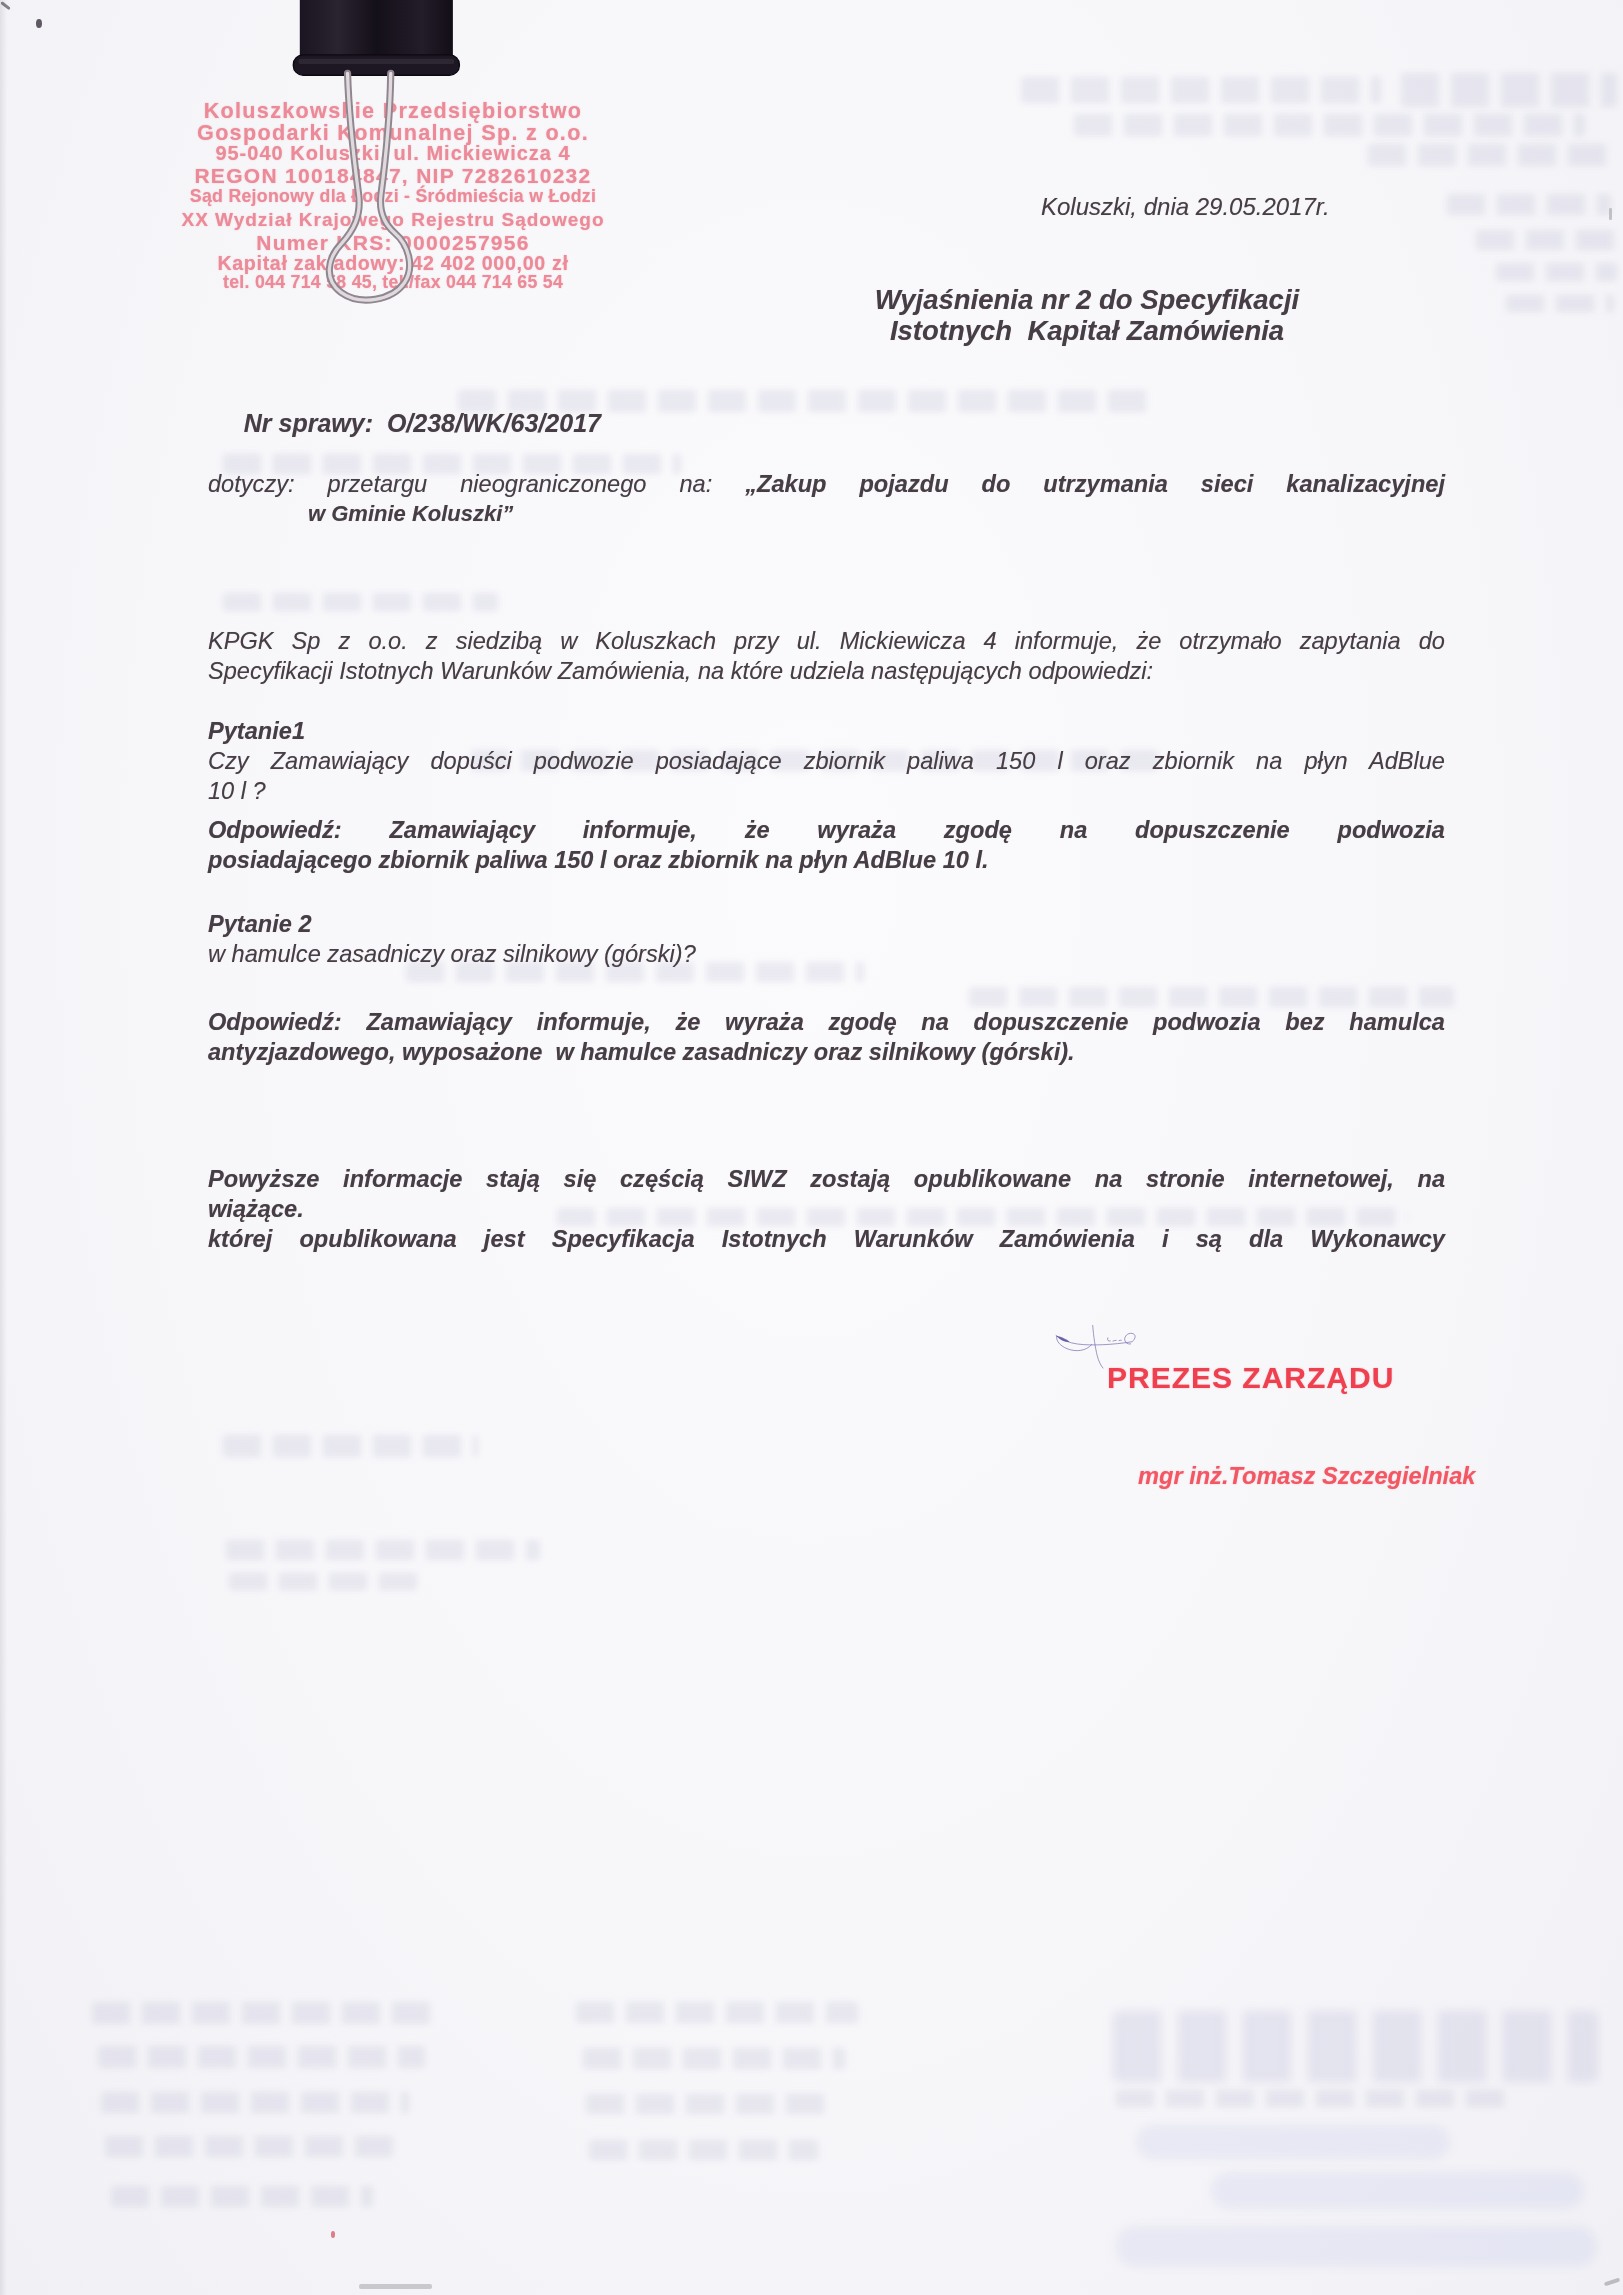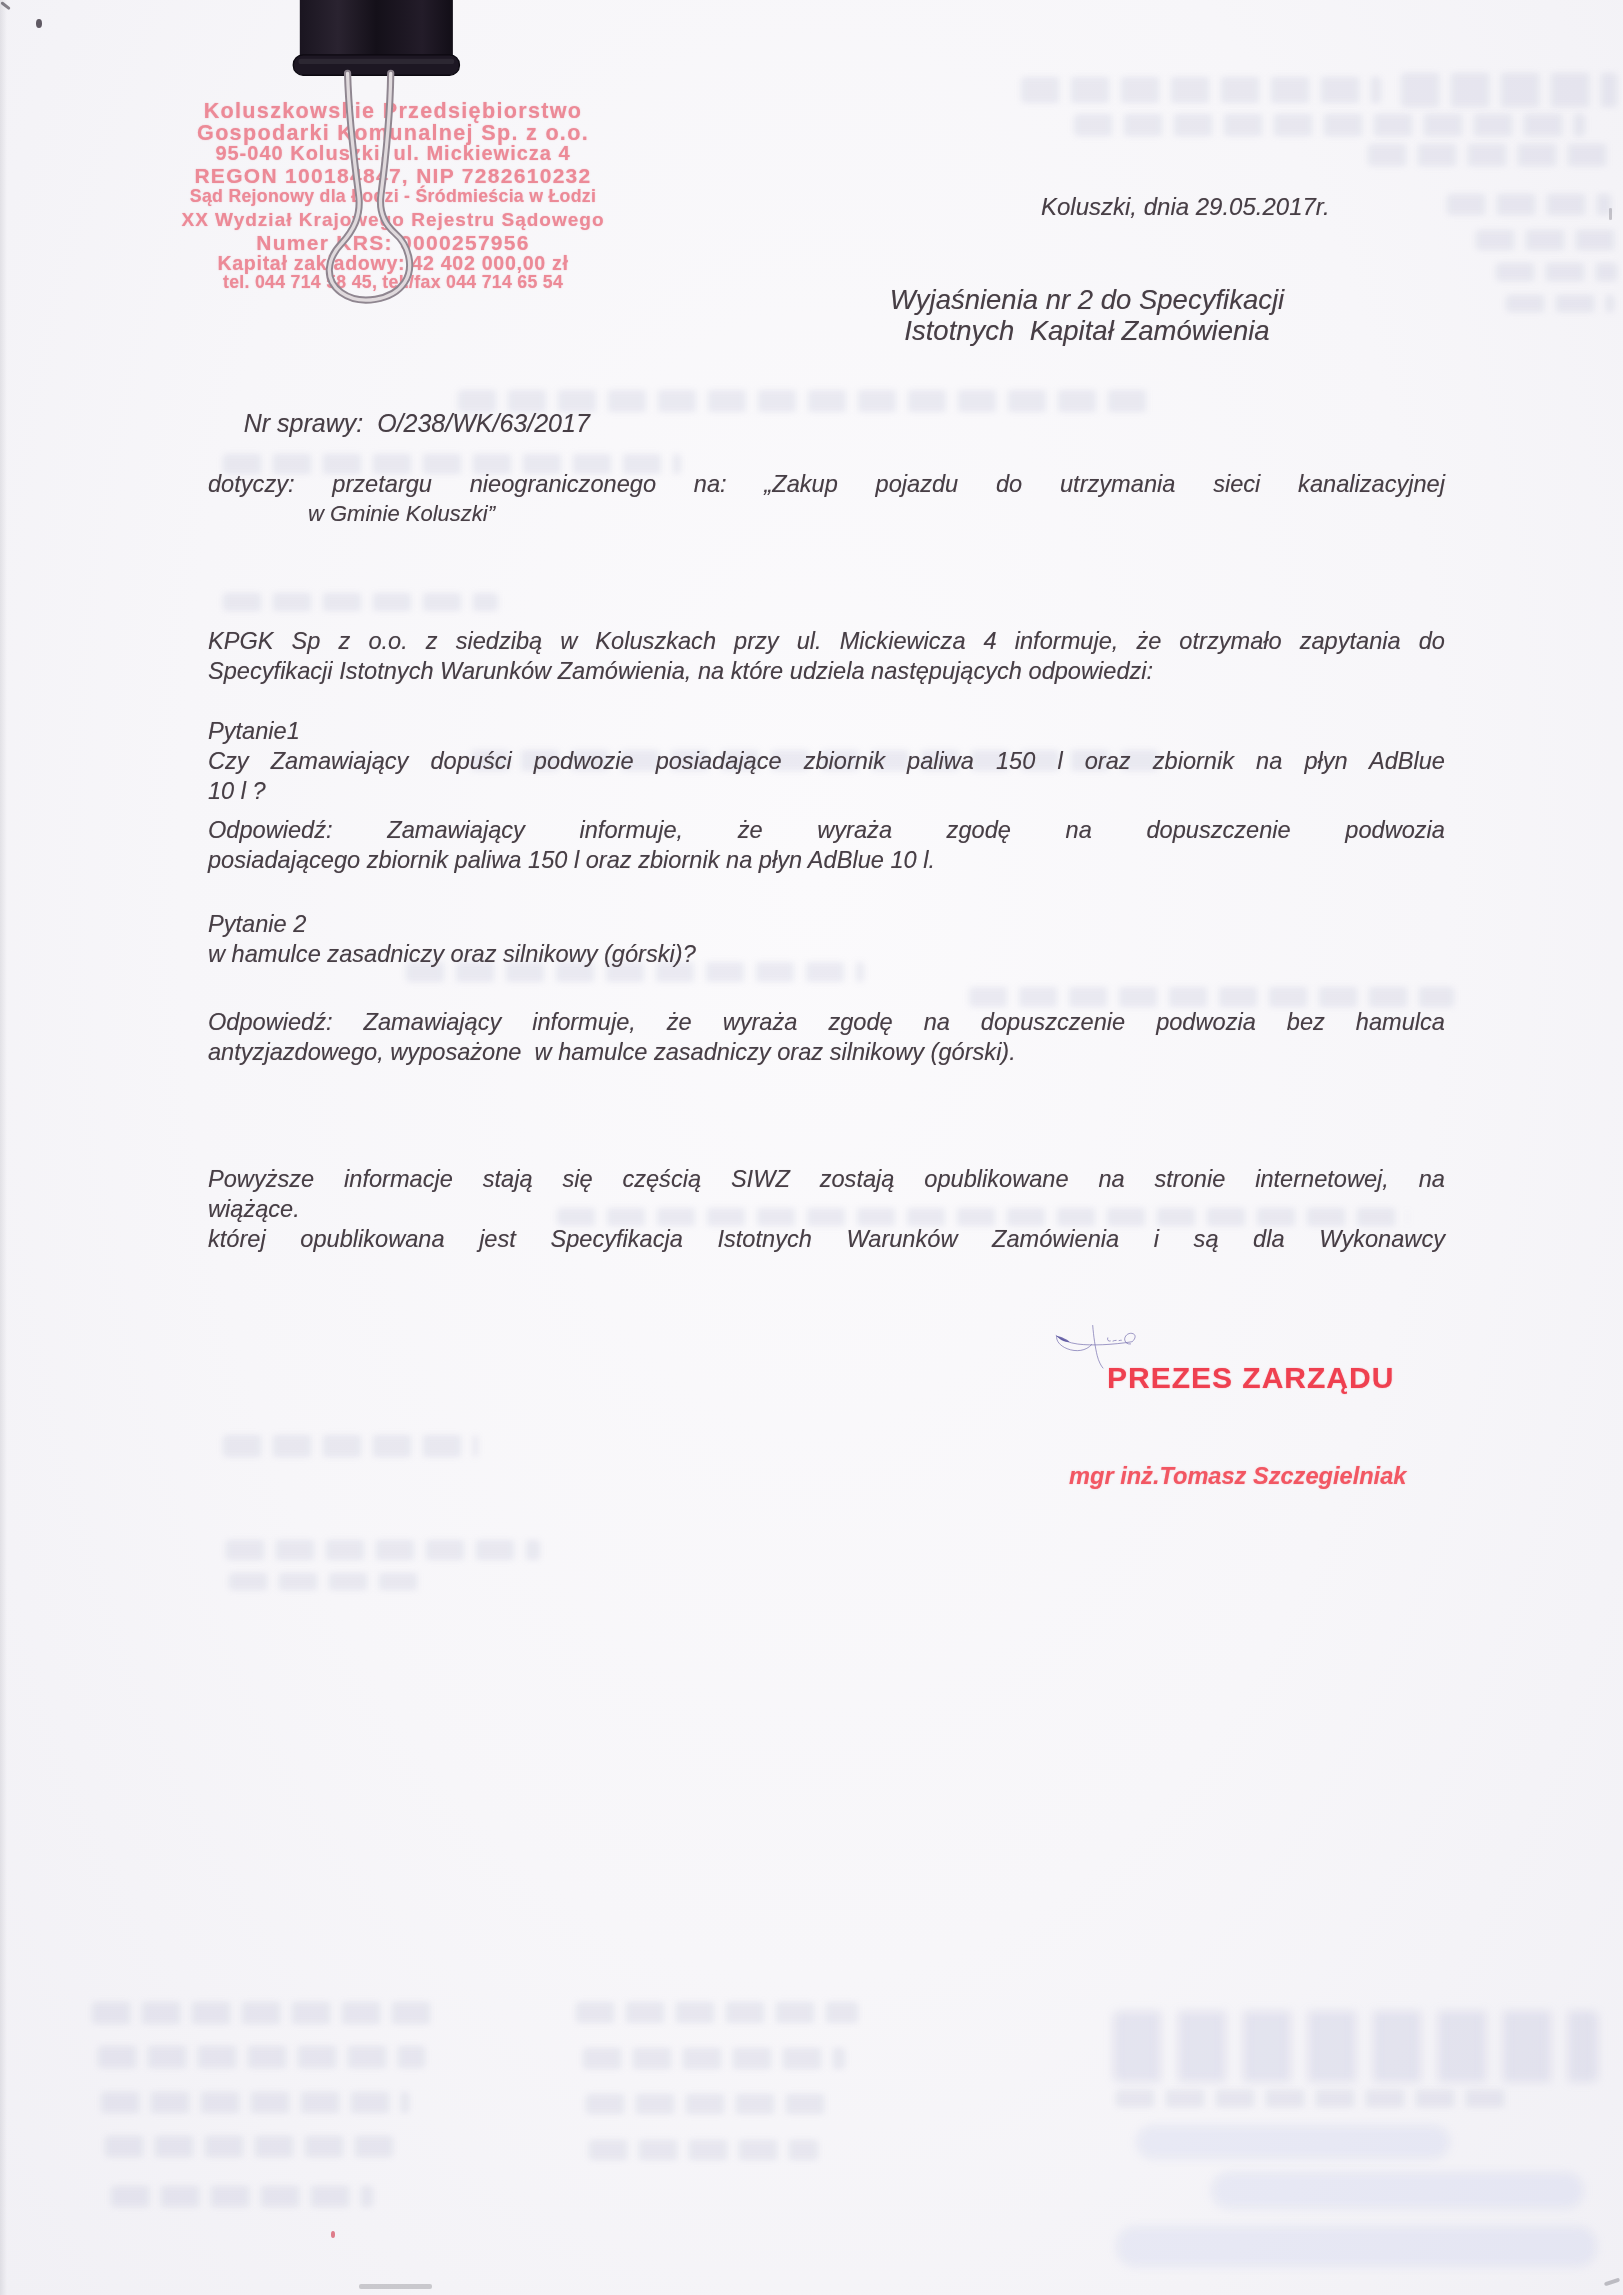--- a/index.html
+++ b/index.html
@@ -2,21 +2,21 @@
 <html style="font-size:10.5px"><head>
 <meta charset="utf-8">
 <style>
   html,body{margin:0;padding:0;background:#e8e8ec;}
   #page{position:relative;width:1624px;height:2295px;margin:0 auto;overflow:hidden;
         background:radial-gradient(ellipse at 50% 38%, #fbfafc 0%, #f7f6f9 55%, #f1f0f5 100%);
         font-family:"Liberation Sans", sans-serif;}
   .abs{position:absolute;}
   .txt{font-family:"Liberation Sans", sans-serif;font-style:italic;color:#473e45;
        text-shadow:0 0 0.7px rgba(70,60,70,.35);}
-  .b{font-weight:normal;}
+  .b{font-weight:bold;}
   .pre{white-space:pre;}
   .j{text-align:justify;text-align-last:justify;}
   .par{line-height:29.5px;font-size:23.6px;width:1237px;}
   .stamp-line{color:#ec8a97;text-align:center;font-weight:bold;
               text-shadow:0 0 1.3px rgba(232,122,142,.55);font-style:normal;}
   .ghrow{position:absolute;filter:blur(3.3px);border-radius:3.3px;
          background:repeating-linear-gradient(90deg, rgba(130,135,180,.13) 0 38px, rgba(130,135,180,0) 38px 50px);}
   .ghletters{position:absolute;filter:blur(4.6px);border-radius:6.5px;
          background:repeating-linear-gradient(90deg, rgba(140,145,195,.17) 0 48px, rgba(140,145,195,0) 48px 65px);}
   .gbar{position:absolute;filter:blur(4.6px);border-radius:19.6px;background:rgba(150,165,225,.13);}
@@ -139,21 +139,21 @@
     <div class="txt b pre">antyzjazdowego, wyposażone  w hamulce zasadniczy oraz silnikowy (górski).</div>
   </div>
 
   <div class="abs par" style="left:208px;top:1164px;line-height:30px;">
     <div class="txt b j">Powyższe informacje stają się częścią  SIWZ  zostają opublikowane na stronie internetowej, na</div>
     <div class="txt b pre">wiążące.</div>
     <div class="txt b j">której opublikowana jest Specyfikacja Istotnych Warunków Zamówienia i są dla  Wykonawcy</div>
   </div>
 
   <div class="abs pre" style="left:1107px;top:1361px;font-size:30px;font-weight:bold;font-style:normal;color:#ef4050;letter-spacing:1px;text-shadow:0 0 1.3px rgba(240,70,85,.55);font-family:'Liberation Sans',sans-serif;text-align:right;">PREZES ZARZĄDU</div>
-  <div class="abs pre" style="left:1069px;top:1463px;font-size:23.6px;font-weight:bold;font-style:italic;color:#f25763;text-shadow:0 0 1.3px rgba(242,90,105,.5);font-family:'Liberation Sans',sans-serif;">mgr inż.Tomasz Szczegielniak</div>
+  <div class="abs pre" style="left:1138px;top:1463px;font-size:23.6px;font-weight:bold;font-style:italic;color:#f25763;text-shadow:0 0 1.3px rgba(242,90,105,.5);font-family:'Liberation Sans',sans-serif;">mgr inż.Tomasz Szczegielniak</div>
 
   <svg class="abs" style="left:904px;top:1323px;" width="537" height="275" viewBox="1380 2020 2200 2440">
     <g stroke="#4f4899" stroke-width="5.5" fill="none" stroke-linecap="round" opacity="0.88">
       <path d="M1772,2042 C1780,2140 1795,2240 1812,2310 C1824,2358 1845,2400 1863,2420"></path>
       <path d="M1447,2132 C1498,2172 1560,2196 1640,2207 C1760,2222 1950,2214 2122,2186 C2155,2158 2160,2120 2120,2112 C2085,2106 2052,2136 2056,2170 C2060,2198 2085,2210 2108,2206"></path>
       <path d="M1452,2138 C1446,2178 1480,2222 1545,2248 C1625,2280 1715,2268 1762,2212"></path>
       <path d="M1905,2152 C1898,2172 1912,2186 1928,2180 M1952,2180 C1962,2176 1972,2174 1980,2174 M2006,2176 C2014,2174 2020,2173 2026,2173"></path>
     </g>
     <path d="M1447,2132 C1500,2146 1548,2168 1566,2188 C1530,2196 1478,2170 1447,2132 Z" fill="#4f4899" opacity="0.8"></path>
   </svg>

